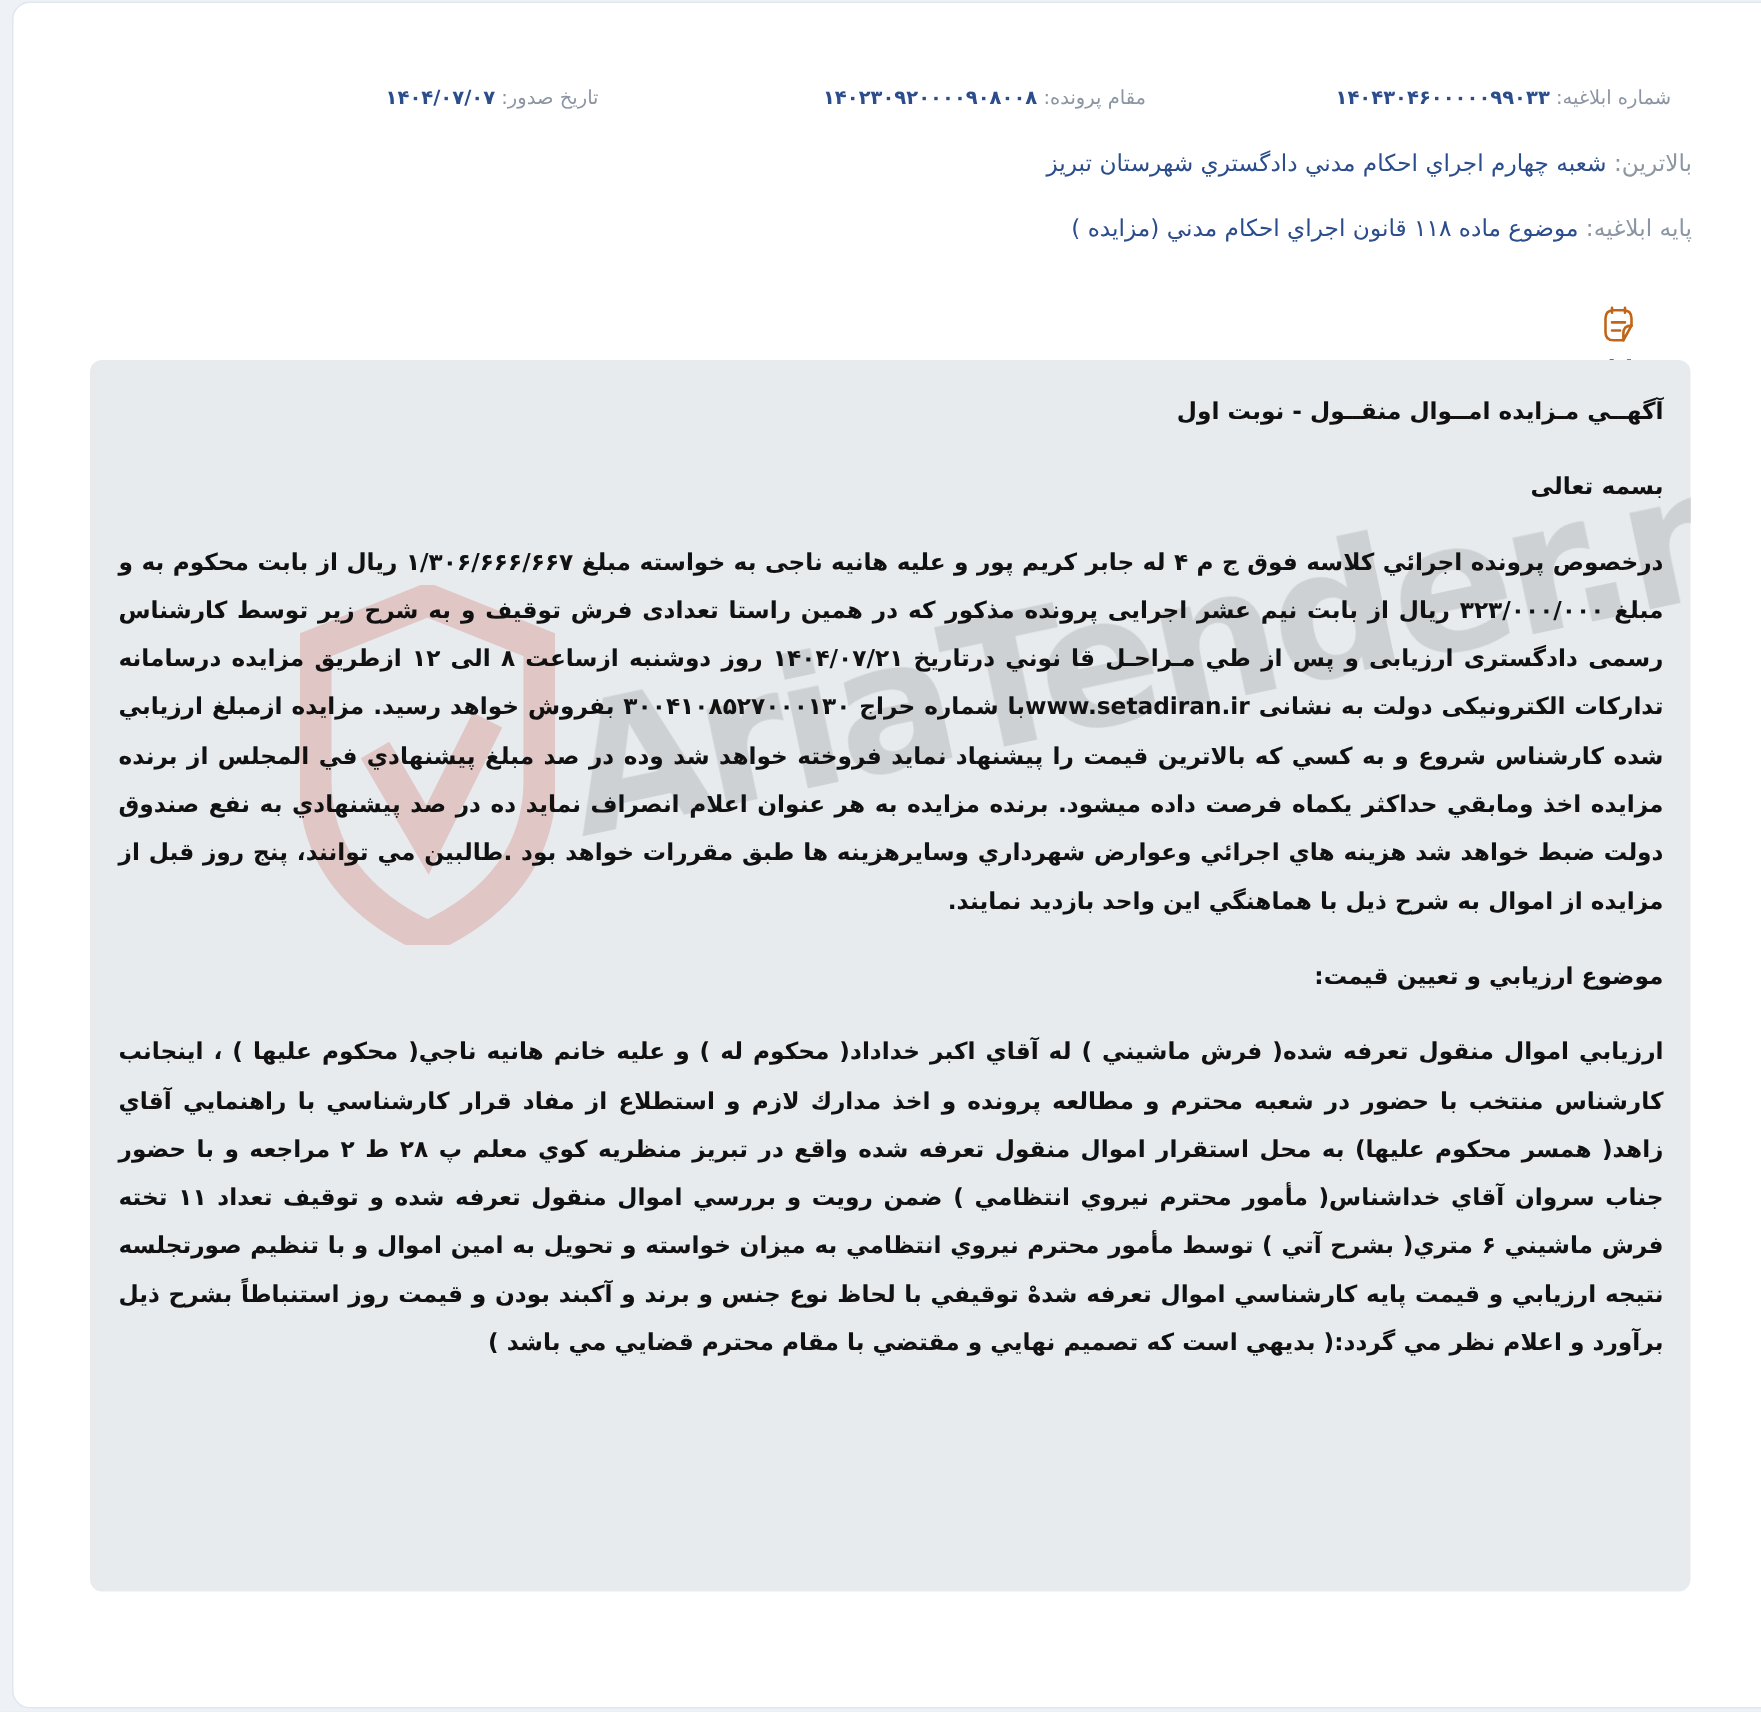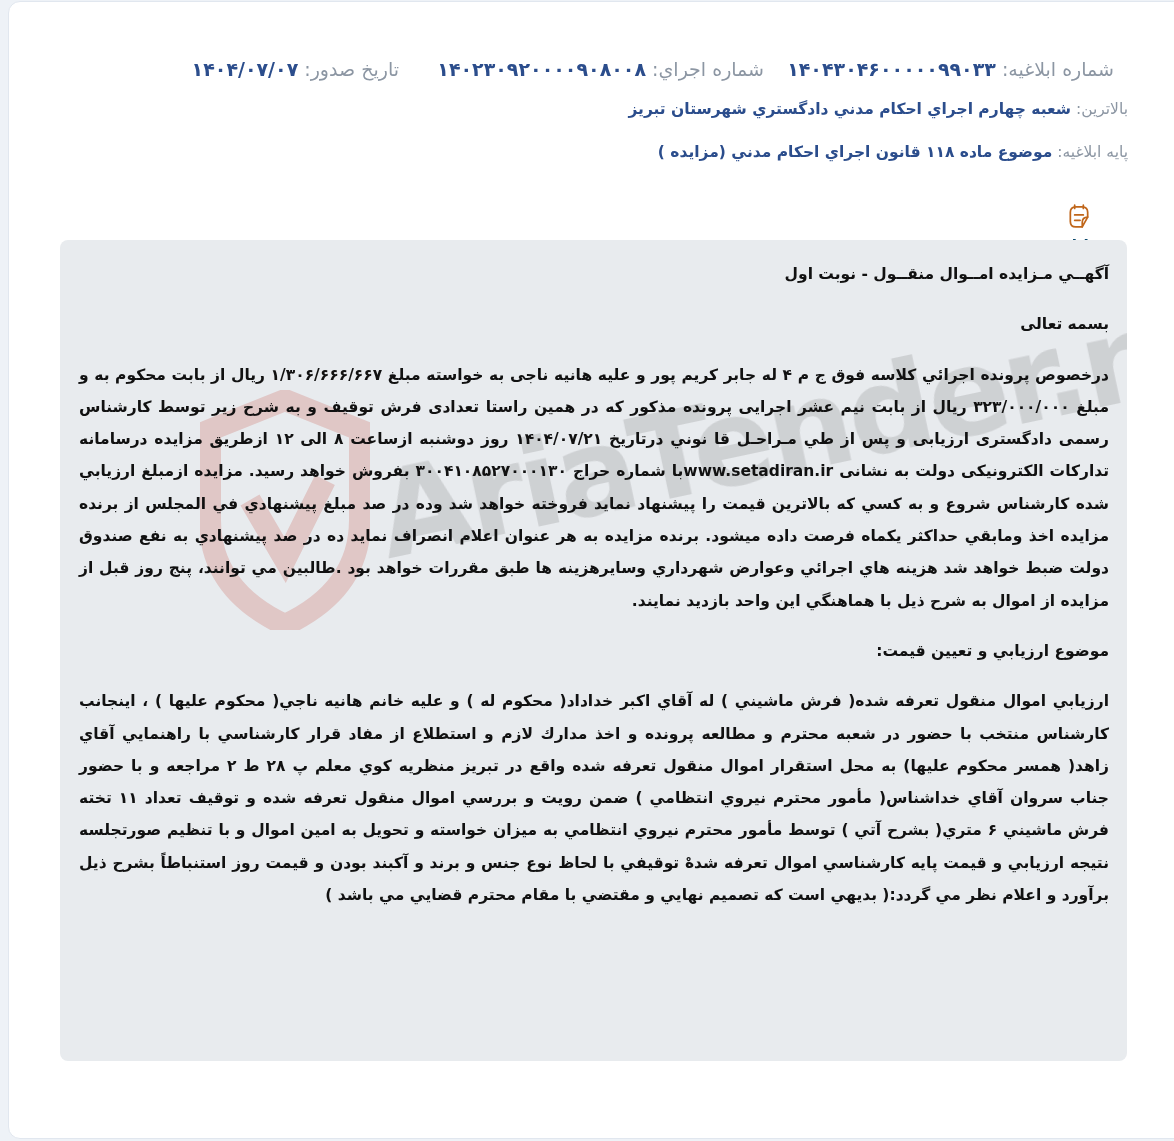--- a/index.html
+++ b/index.html
@@ -9,22 +9,22 @@
     font-family:"DejaVu Sans", sans-serif;
     position:relative;
   }
   .card {
     position:absolute; left:8px; top:1px; width:1180px; height:1138px;
     background:#ffffff; border:1px solid #e1e7ef; border-radius:12px;
     box-sizing:border-box;
   }
   .page { position:absolute; left:0; top:0; width:1174px; height:1141px; direction:rtl; }
   .meta-row { position:absolute; right:46px; font-size:15.5px; color:#8c96a3; white-space:nowrap; }
-  .meta-row .val { color:#2b4d8c; font-weight:bold; }
-  .meta-item { position:absolute; top:58px; font-size:19px; color:#8c96a3; white-space:nowrap; }
+  .meta-row .val { color:#2b4d8c; font-weight:normal; }
+  .meta-item { position:absolute; top:58px; font-size:13px; color:#8c96a3; white-space:nowrap; }
   .meta-item .val { color:#2b4d8c; font-weight:bold; }
   .section-title {
     position:absolute; top:203px; right:50px; display:flex; align-items:center; gap:8px;
     color:#0c4a6e; font-weight:bold; font-size:15.5px;flex-direction:column;
   }
   .section-title svg { width:26px; height:26px; }
   .panel {
     position:absolute; left:60px; top:240px; width:1067px; height:821px;
     background:#e8ebee; border-radius:8px; overflow:hidden;
   }
@@ -44,21 +44,21 @@
 
 <div class="card"></div>
 
 <div class="page">
 
   <div class="meta-item" style="right:60px;">
     <span>شماره ابلاغیه:</span>
     <span class="val">۱۴۰۴۳۰۴۶۰۰۰۰۰۹۹۰۳۳</span>
   </div>
   <div class="meta-item" style="right:410px;">
-    <span>شماره اجراي:</span>
+    <span>مقام پرونده:</span>
     <span class="val">۱۴۰۲۳۰۹۲۰۰۰۰۹۰۸۰۰۸</span>
   </div>
   <div class="meta-item" style="right:775px;">
     <span>تاریخ صدور:</span>
     <span class="val">۱۴۰۴/۰۷/۰۷</span>
   </div>
 
   <div class="meta-row" style="top:100px;">
     <span>بالاترين:</span>
     <span class="val">شعبه چهارم اجراي احكام مدني دادگستري شهرستان تبريز</span>

